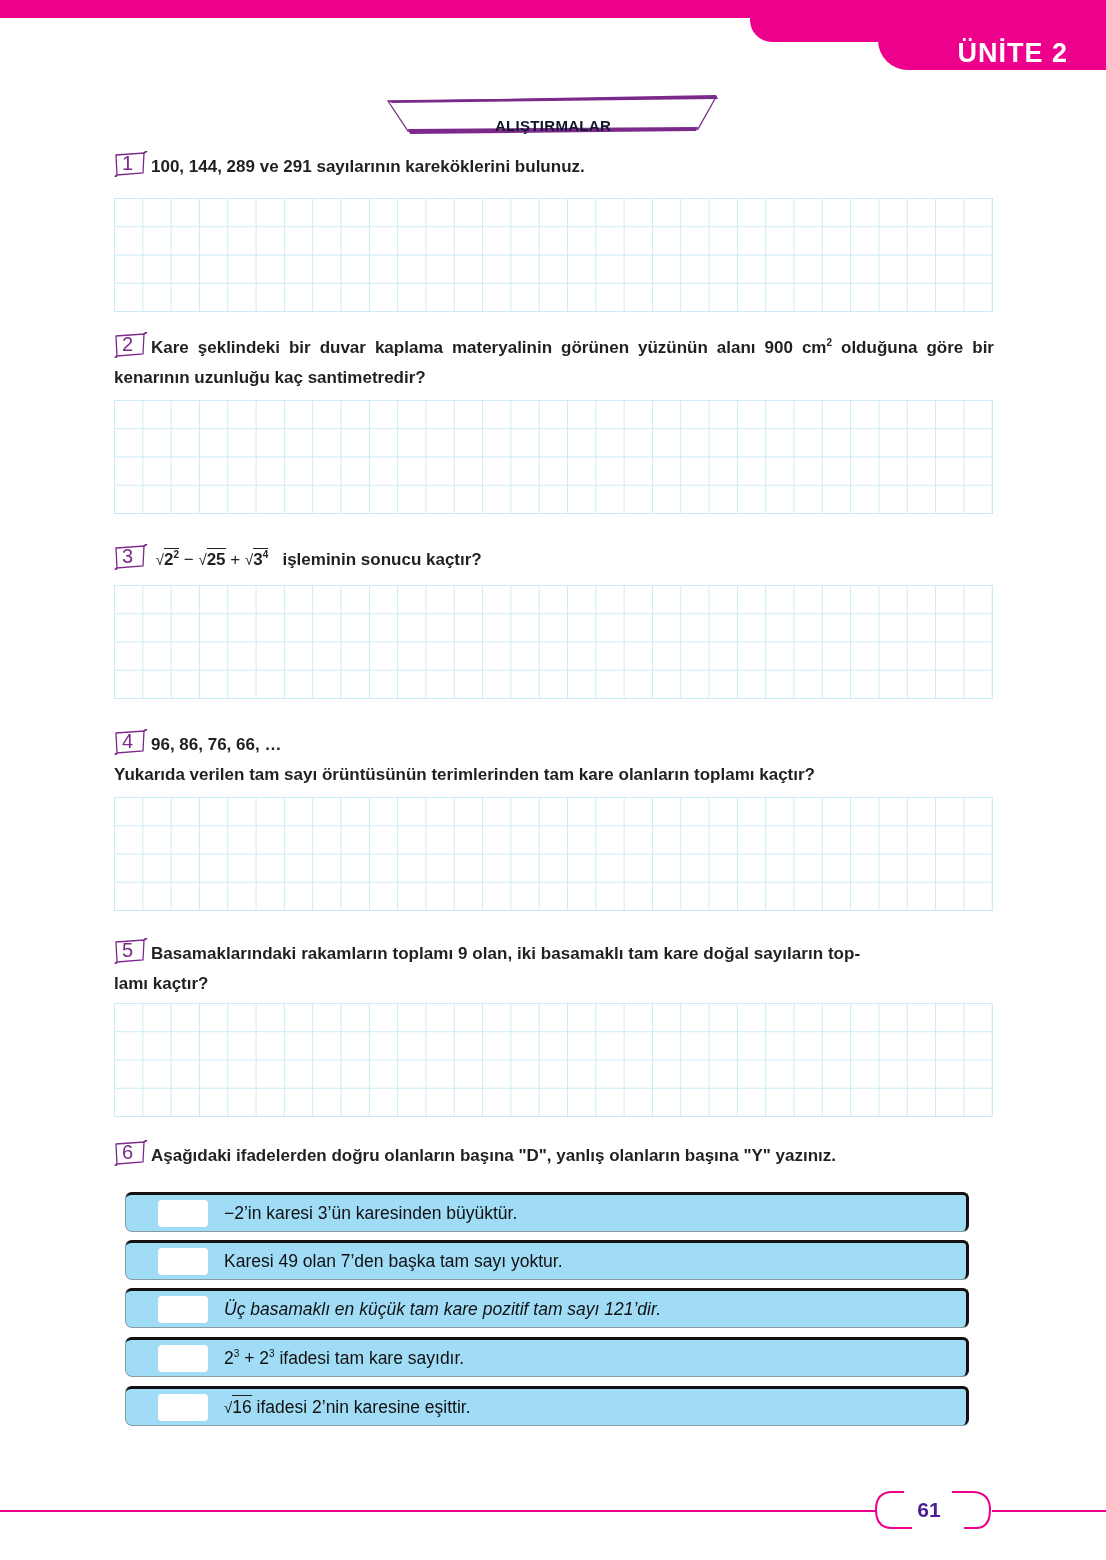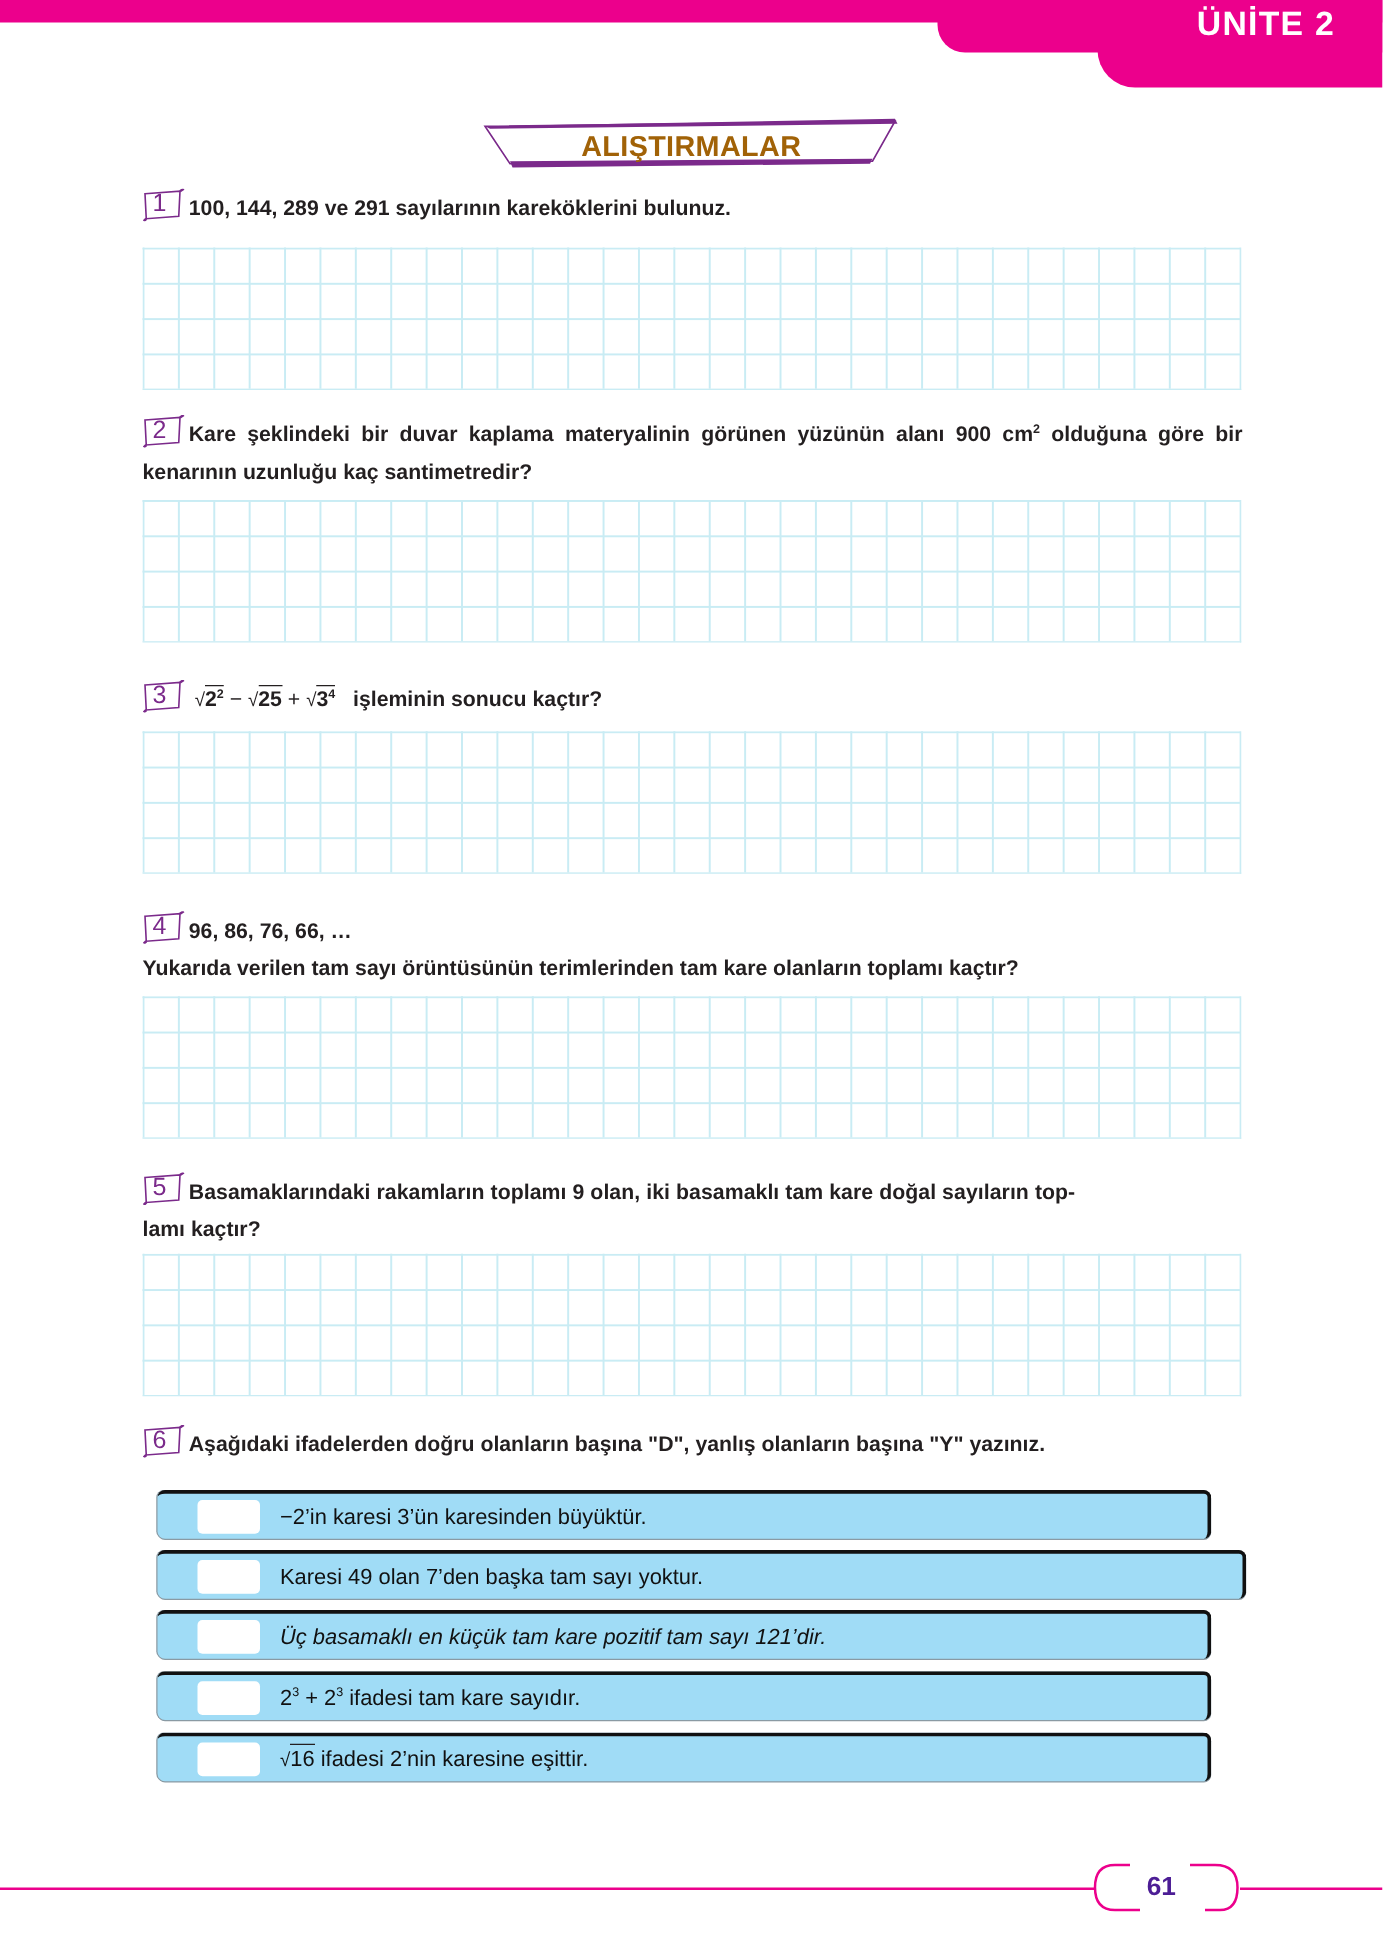--- a/index.html
+++ b/index.html
@@ -3,25 +3,25 @@
 <meta charset="utf-8">
 <style>
   html, body { margin: 0; padding: 0; }
   body { width: 1106px; height: 1560px; position: relative; background: #ffffff; overflow: hidden;
          font-family: "Liberation Sans", sans-serif; color: #231f20; }
   .top-bar { position: absolute; left: 0; top: 0; width: 1106px; height: 18px; background: #ec008c; }
   .unit-tab { position: absolute; left: 750px; top: 0; width: 356px; height: 42px; background: #ec008c;
               border-bottom-left-radius: 22px; }
   .unit-tab2 { position: absolute; left: 878px; top: 0; width: 228px; height: 70px; background: #ec008c;
                border-bottom-left-radius: 30px; }
-  .unit-title { position: absolute; right: 38px; top: 4px; color: #fff; font-weight: bold; font-size: 27px; letter-spacing: 1px; }
+  .unit-title { position: absolute; right: 38px; top: 38px; color: #fff; font-weight: bold; font-size: 27px; letter-spacing: 1px; }
 
   .banner { position: absolute; left: 386px; top: 93px; width: 334px; height: 42px; }
-  .banner-title { position: absolute; left: 386px; top: 104px; width: 334px; text-align: center;
-                  font-weight: bold; font-size: 23px; color: #a16207; letter-spacing: 0.3px; }
+  .banner-title { position: absolute; left: 386px; top: 117px; width: 334px; text-align: center;
+                  font-weight: bold; font-size: 15px; color: #0f172a; letter-spacing: 0.3px; }
 
   .q { position: absolute; left: 114px; font-weight: bold; font-size: 17px; line-height: 30px; width: 880px; }
   .q .num { display: inline-block; position: relative; width: 32px; height: 22px; vertical-align: -3px; margin-right: 5px; }
   .q .num svg { position: absolute; left: 0; top: -2px; }
   .q .num span { position: absolute; left: 8px; top: -5px; font-weight: normal; color: #7b2a8b; font-size: 20px; }
   .q .txt { }
   .justify { text-align: justify; text-align-last: left; }
   sup { font-size: 10px; vertical-align: 7px; line-height: 0; }
   .sqrt { font-weight: normal; font-size: 15px; }
   .ol { border-top: 1.2px solid #231f20; padding-top: 1px; }
@@ -134,21 +134,21 @@
         <path d="M30,2 L33,0 M3,24 L1,26" stroke="#7b2a8b" stroke-width="2"></path>
       </svg>
     <span>6</span>
   </span><span>Aşağıdaki ifadelerden doğru olanların başına "D", yanlış olanların başına "Y" yazınız.</span>
 </div>
 
 <div class="stmt" style="top:1192px;">
   <div class="box"></div>
   <div class="text">−2’in karesi 3’ün karesinden büyüktür.</div>
 </div>
-<div class="stmt" style="top:1240px;padding-left:28px;">
+<div class="stmt" style="top:1240px;">
   <div class="box"></div>
   <div class="text">Karesi 49 olan 7’den başka tam sayı yoktur.</div>
 </div>
 <div class="stmt" style="top:1288px;font-style:italic;">
   <div class="box"></div>
   <div class="text">Üç basamaklı en küçük tam kare pozitif tam sayı 121’dir.</div>
 </div>
 <div class="stmt" style="top:1337px;">
   <div class="box"></div>
   <div class="text">

